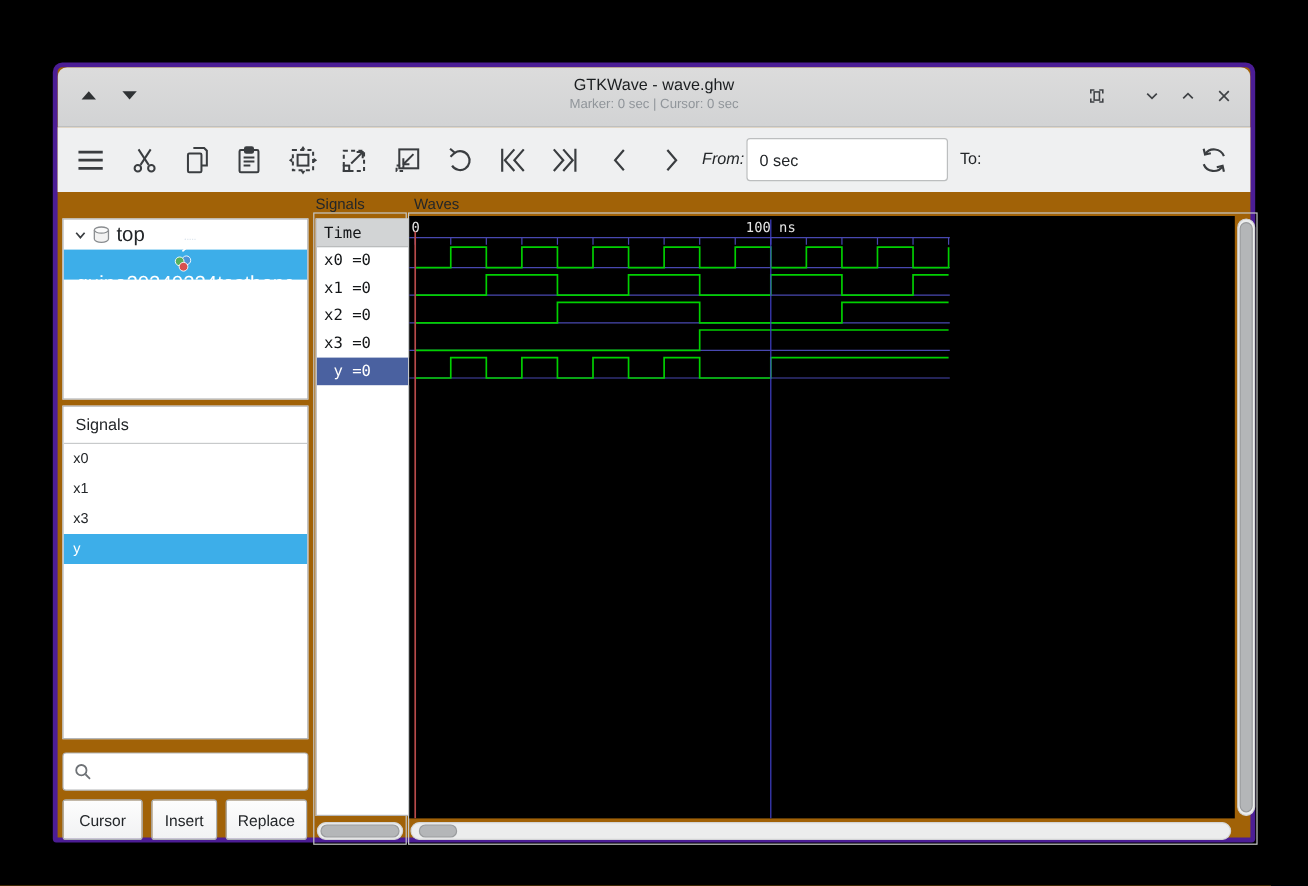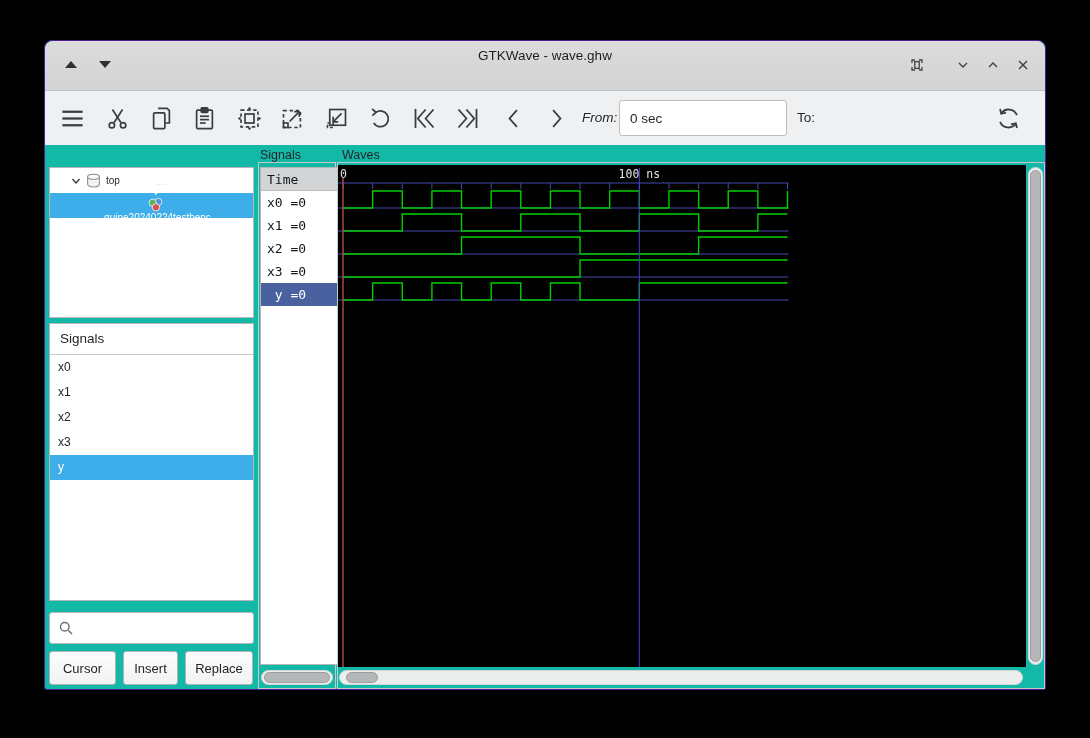--- a/index.html
+++ b/index.html
@@ -1,20 +1,20 @@
 <!DOCTYPE html>
 <html><head>
 <meta charset="utf-8">
 <style>
   * { margin:0; padding:0; box-sizing:border-box; }
   html,body { width:1090px; height:738px; }
   body { background:#000; font-family:"Liberation Sans", sans-serif; position:relative; overflow:hidden; }
 
-  .window { position:absolute; left:44px; top:40px; width:1002px; height:650px;
-            background:#14b8a6; border:1px solid #4c1d95; border-radius:8px 8px 3px 3px; }
+  .window { position:absolute; left:44px; top:52px; width:1002px; height:650px;
+            background:#a16207; border:4px solid #4c1d95; border-radius:8px 8px 3px 3px; }
 
   
   .titlebar { position:absolute; left:0; top:0; width:100%; height:50px;
               background:linear-gradient(#dcdcdc,#d2d3d4); border-bottom:1px solid #bdbfc0;
               border-radius:8px 8px 0 0; }
   .tb-center { position:absolute; left:0; right:0; top:7px; text-align:center; }
   .tb-title { font-size:13.5px; color:#1b1e20; font-weight:500; }
   .tb-status { font-size:11px; color:#90959a; margin-top:3px; }
   .shade-btn { position:absolute; top:20px; width:14px; height:10px; cursor:pointer; }
   .tri-up { width:0; height:0; border-left:6px solid transparent; border-right:6px solid transparent; border-bottom:7px solid #2f3234; }
@@ -29,21 +29,21 @@
   .tool-btn svg { width:27px; height:27px; }
   .tb-label { position:absolute; top:0; height:54px; line-height:54px; font-size:13.5px; color:#232629; }
   .tb-input { position:absolute; top:9px; height:36px; background:#fff; border:1px solid #bcbebf; border-radius:3px;
               font-size:13.5px; color:#232629; padding:0 10px; font-family:"Liberation Sans",sans-serif; }
 
   
   .panel-label { position:absolute; font-size:12.5px; color:#232629; }
   .frame { position:absolute; border:1px solid #c6c8c9; }
   .whitebox { position:absolute; background:#fff; border:1px solid #b4b6b8; overflow:hidden; }
 
-  .tree-row { position:relative; height:25px; display:flex; align-items:center; font-size:10px; color:#232629; white-space:nowrap; cursor:pointer;padding-left:12px; }
+  .tree-row { position:relative; height:25px; display:flex; align-items:center; font-size:17px; color:#232629; white-space:nowrap; cursor:pointer; }
   .tree-row.sel { background:#3daee9; color:#fff;flex-direction:column; }
   .tree-guide { display:inline-block; width:9px; height:11px; margin-left:8px; margin-top:-9px;
                 border-left:1px dotted #dfe7ee; border-bottom:1px dotted #dfe7ee; }
   .chev { width:12px; height:12px; flex:0 0 12px; margin-right:4px; }
   .tree-icon { width:15px; height:15px; flex:0 0 15px; margin-right:5px; }
 
   .fac-header { height:31px; line-height:30px; padding-left:10px; font-size:13.5px; color:#232629;
                 border-bottom:1px solid #c8cacb; background:#fff; }
   .fac-row { height:25px; line-height:25px; padding-left:8px; font-size:12px; color:#232629; cursor:pointer; }
   .fac-row.sel { background:#3daee9; color:#fff; }
@@ -71,20 +71,21 @@
 
   <div class="titlebar">
     <div class="shade-btn" style="left:20px;">
         <div class="tri-up"></div>
       </div>
     <div class="shade-btn" style="left:54px;">
         <div class="tri-down"></div>
       </div>
     <div class="tb-center">
       <div class="tb-title">GTKWave - wave.ghw</div>
+      <div class="tb-status">Marker: 0 sec | Cursor: 0 sec</div>
     </div>
     <div class="winctl" style="right:118px;">
       <svg viewBox="0 0 16 16" fill="none" stroke="#3f4245" stroke-width="1.3">
         <path d="M3 6 V3 H6"></path>
           <path d="M10 3 H13 V6"></path>
           <path d="M13 10 V13 H10"></path>
           <path d="M6 13 H3 V10"></path>
         <rect x="5.8" y="4.6" width="4.4" height="6.8"></rect>
       </svg>
     </div>
@@ -238,21 +239,20 @@
         </svg>
         <span>quine20240224testbenc</span>
       </div>
     </div>
 
   <div class="whitebox" style="left:4px; top:282px; width:205px; height:278px;">
     <div class="fac-header">Signals</div>
     <div id="fac-rows">
         <div class="fac-row">x0</div>
         <div class="fac-row">x1</div>
-        <div class="fac-row">x2</div>
         <div class="fac-row">x3</div>
         <div class="fac-row sel">y</div>
       </div>
   </div>
 
   <div class="search-box" style="left:4px; top:571px; width:205px; height:32px;">
     <svg viewBox="0 0 16 16" fill="none" stroke="#6e7276" stroke-width="1.5">
       <circle cx="6.8" cy="6.8" r="4.3"></circle>
         <line x1="10.2" y1="10.2" x2="14" y2="14"></line>
       </svg>

